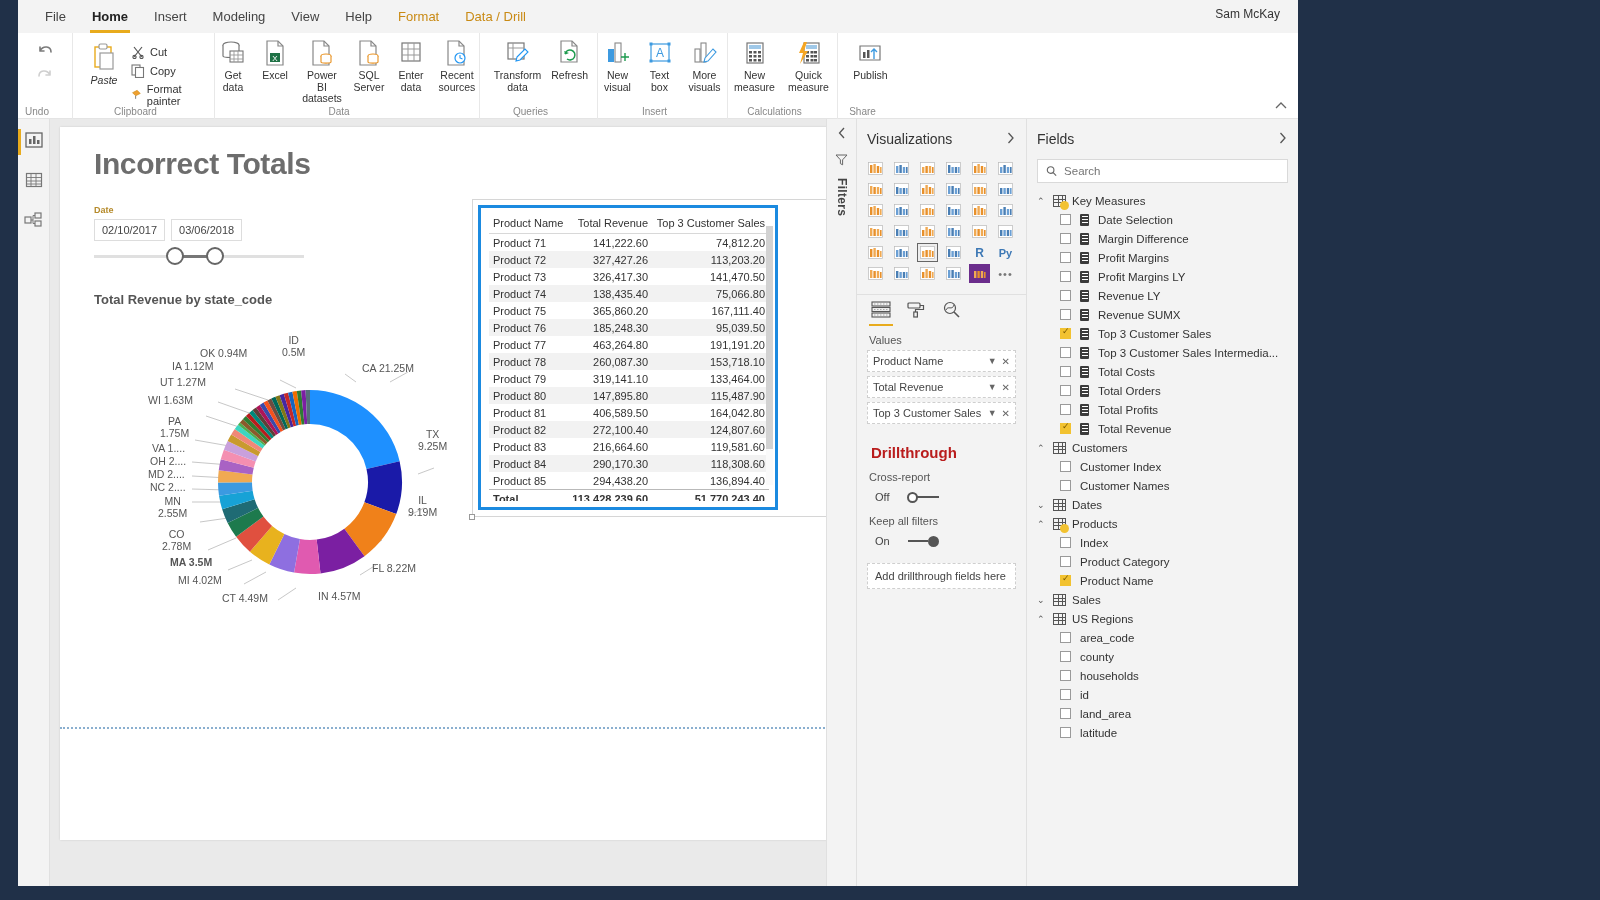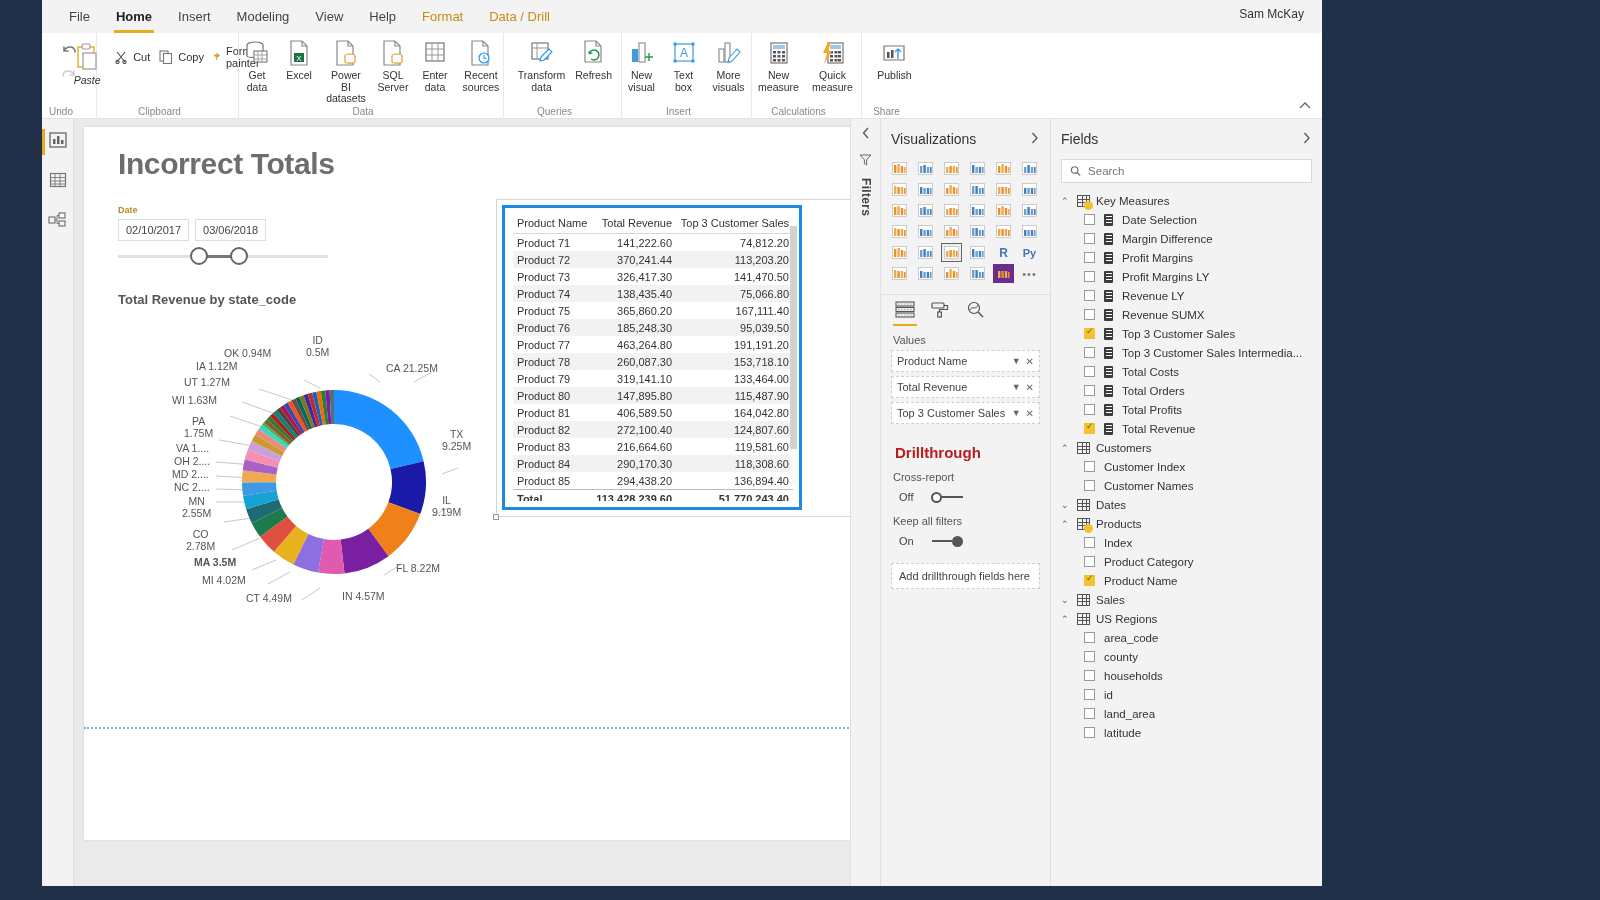--- a/index.html
+++ b/index.html
@@ -8,21 +8,21 @@
     font-family: "Liberation Sans", sans-serif;
     background:#1e2a3a;
     font-size:12px;
     color:#333;
     position:relative;
   }
   
   #desktop { position:absolute; inset:0; background:#203048; }
   #app {
     position:absolute; left:18px; top:0; width:1280px; height:886px;
-    background:#f3f3f3; overflow:hidden;margin-left:24px;
+    background:#f3f3f3; overflow:hidden;
   }
   
   .menubar {
     height:33px; background:#f3f3f3; display:flex; align-items:center;
     padding-left:14px; position:relative;
   }
   .menu-item {
     font-size:13px; color:#444; padding:6px 13px 7px; cursor:default;
     position:relative; white-space:nowrap;
   }
@@ -264,21 +264,21 @@
     <div class="rgroup" style="width:142px;">
       <div class="rg-body" style="align-items:flex-start;padding-top:8px;">
         <div class="rbtn" style="min-width:46px;font-style:italic;">
           <svg width="26" height="30" viewBox="0 0 26 30">
             <rect x="4" y="4" width="16" height="20" fill="#fff" stroke="#e8ab1d" stroke-width="1.4"></rect>
             <rect x="8" y="1" width="8" height="5" rx="1.5" fill="#fff" stroke="#9a9a9a" stroke-width="1.2"></rect>
             <rect x="9" y="10" width="13" height="16" fill="#fff" stroke="#9a9a9a" stroke-width="1.2"></rect>
           </svg>
           <span class="lbl">Paste</span>
         </div>
-        <div style="display:flex;flex-direction:row;gap:1px;padding-top:2px;">
+        <div style="display:flex;flex-direction:column;gap:1px;padding-top:2px;">
           <div class="rbtn-sm">
             <svg width="14" height="14" viewBox="0 0 14 14">
                   <path d="M3 2 L11 12 M11 2 L3 12" stroke="#555" stroke-width="1.2" fill="none"></path>
                   <circle cx="3.5" cy="12" r="1.6" fill="none" stroke="#555" stroke-width="1.1"></circle>
                   <circle cx="10.5" cy="12" r="1.6" fill="none" stroke="#555" stroke-width="1.1"></circle>
                 </svg>
             <span class="lbl">Cut</span>
           </div>
           <div class="rbtn-sm">
             <svg width="14" height="14" viewBox="0 0 14 14">
@@ -657,21 +657,21 @@
                 </tr>
               </thead>
               <tbody id="tblBody">
                     <tr>
                       <td class="first">Product 71</td>
                       <td>141,222.60</td>
                       <td>74,812.20</td>
                     </tr>
                     <tr class="alt">
                       <td class="first">Product 72</td>
-                      <td>370,241.44</td>
+                      <td>327,427.26</td>
                       <td>113,203.20</td>
                     </tr>
                     <tr>
                       <td class="first">Product 73</td>
                       <td>326,417.30</td>
                       <td>141,470.50</td>
                     </tr>
                     <tr class="alt">
                       <td class="first">Product 74</td>
                       <td>138,435.40</td>

